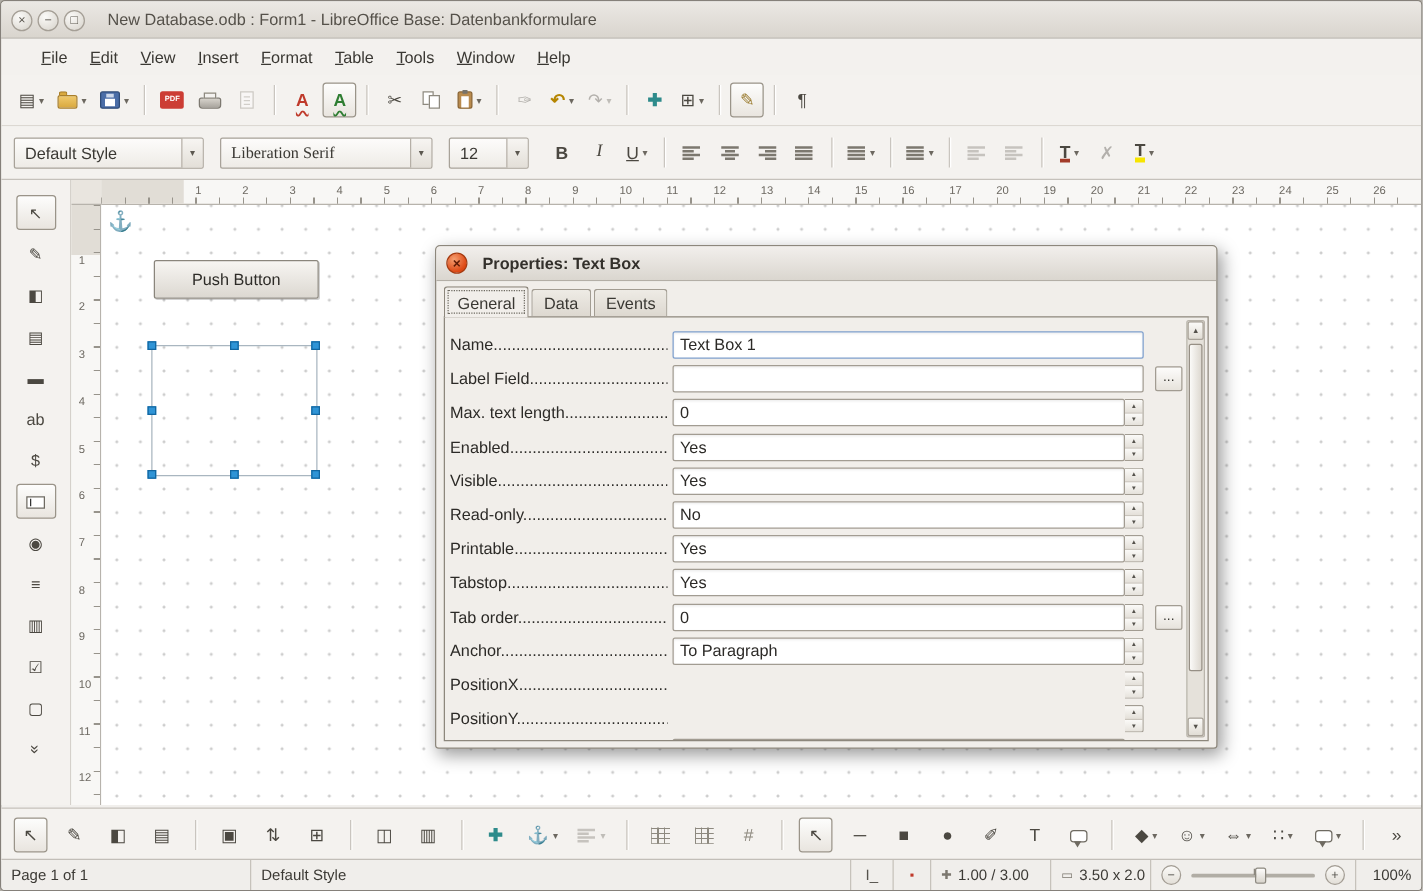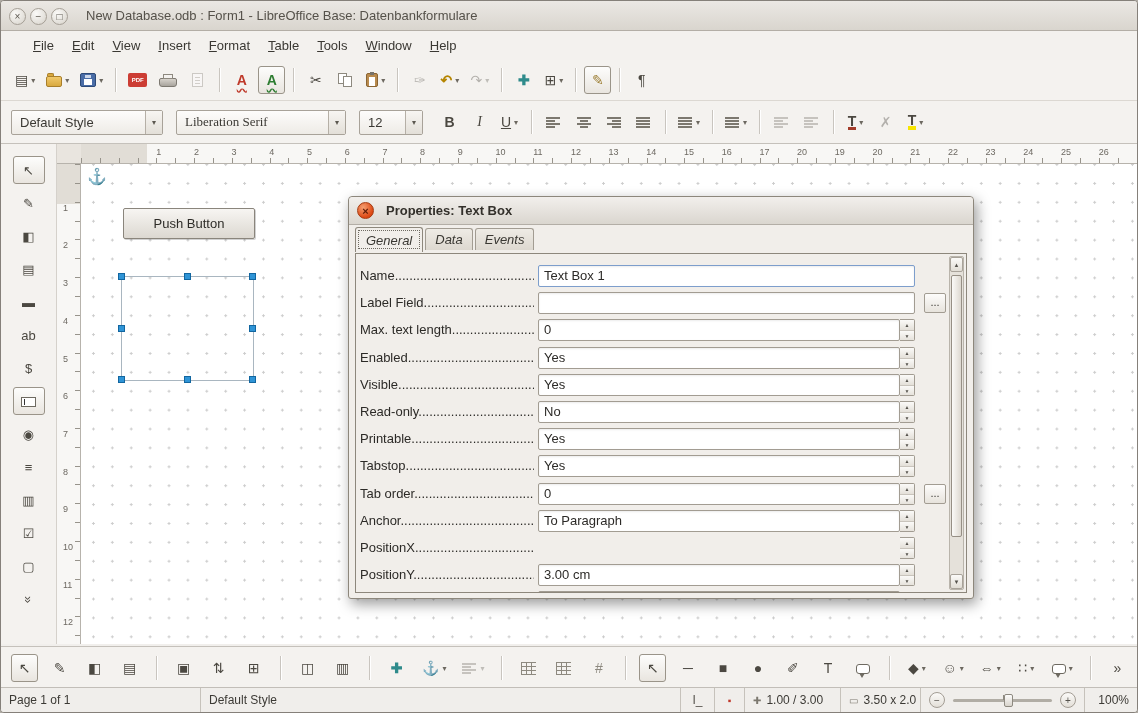--- a/index.html
+++ b/index.html
@@ -104,21 +104,21 @@
   .anchor{position:absolute;left:6px;top:3px;font-size:16px;color:#4f6f88;}
   .pushbtn{position:absolute;left:42px;top:44px;width:132px;height:31px;background:linear-gradient(#f7f5f2,#dcd8d1);border:1px solid #8a857c;border-radius:2px;box-shadow:1px 1px 0 rgba(0,0,0,.18);display:flex;align-items:center;justify-content:center;font-size:13px;color:#2e2c28;}
   .selbox{position:absolute;left:40px;top:112px;width:133px;height:105px;border:1px solid #a9b6c0;}
   .handle{position:absolute;width:7px;height:7px;margin:-4px 0 0 -4px;background:#2f94d6;border:1px solid #1266a0;}
 
   
   .dialog{position:absolute;left:267px;top:32px;width:626px;height:403px;background:#f1eeea;border:1px solid #8d877c;border-radius:4px 4px 3px 3px;box-shadow:3px 5px 14px rgba(0,0,0,.4);}
   .dtitle{height:28px;background:linear-gradient(#f2efec,#dad6cf);border-bottom:1px solid #b3aea6;border-radius:4px 4px 0 0;display:flex;align-items:center;padding:0 8px;}
   .dclose{width:17px;height:17px;border-radius:50%;background:radial-gradient(circle at 35% 30%,#f59f71,#dd4814 70%);border:1px solid #a53a10;color:#5e1b06;display:flex;align-items:center;justify-content:center;font-size:11px;font-weight:bold;}
   .dtext{margin-left:12px;font-size:13px;font-weight:bold;color:#33302b;}
-  .tabbar{position:relative;height:28px;padding-left:6px;display:flex;align-items:center;font-style:italic;}
+  .tabbar{position:relative;height:28px;padding-left:6px;display:flex;align-items:flex-end;}
   .tab{font-size:13px;color:#3a3833;background:linear-gradient(#eeebe5,#ddd8d0);border:1px solid #a29c92;border-bottom:none;border-radius:3px 3px 0 0;padding:3px 9px;margin-right:2px;position:relative;}
   .tab.act{background:#f1eeea;border-color:#8d877c;padding:5px 10px 4px;margin-bottom:-1px;z-index:2;outline:1px dotted #6e6a61;outline-offset:-4px;}
   .pcontent{position:absolute;left:6px;right:6px;top:56px;height:340px;border:1px solid #8d877c;background:#f1eeea;overflow:hidden;}
   .prow{position:absolute;left:4px;right:20px;height:22px;}
   .plab{position:absolute;left:0;top:3px;width:174px;white-space:nowrap;overflow:hidden;font-size:13px;color:#2c2a27;}
   .pfield{position:absolute;left:178px;top:0;height:22px;background:#fff;border:1px solid #a29c92;border-radius:2px;font-size:13px;line-height:19px;padding:0 5px;color:#2c2a27;white-space:nowrap;overflow:hidden;box-shadow:inset 0 1px 2px rgba(0,0,0,.08);}
   .pfield.foc{border-color:#7d9ecc;}
   .spin{position:absolute;left:540px;top:0;width:15px;height:22px;display:flex;flex-direction:column;border:1px solid #a29c92;border-left:none;border-radius:0 2px 2px 0;overflow:hidden;}
   .spin b{flex:1;font-size:5px;line-height:10px;text-align:center;background:linear-gradient(#fbfaf8,#e4e0d9);color:#55524c;font-weight:normal;}
   .spin b:first-child{border-bottom:1px solid #c9c4bc;}
@@ -509,21 +509,20 @@
           </div>
           <div class="prow" style="top: 283px;">
             <span class="plab"><span>PositionX</span><span class="dots">................................................................................</span></span>
             <span class="spin">
               <b>▲</b>
               <b>▼</b>
             </span>
           </div>
           <div class="prow" style="top: 310.2px;">
             <span class="plab"><span>PositionY</span><span class="dots">................................................................................</span></span>
-            <span class="pfield" style="width: 362px;">3.00 cm</span>
             <span class="spin">
               <b>▲</b>
               <b>▼</b>
             </span>
           </div>
           <div class="prow" style="top: 337.4px;">
             <span class="pfield" style="width: 362px;"></span>
           </div>
         </div>
     </div>

